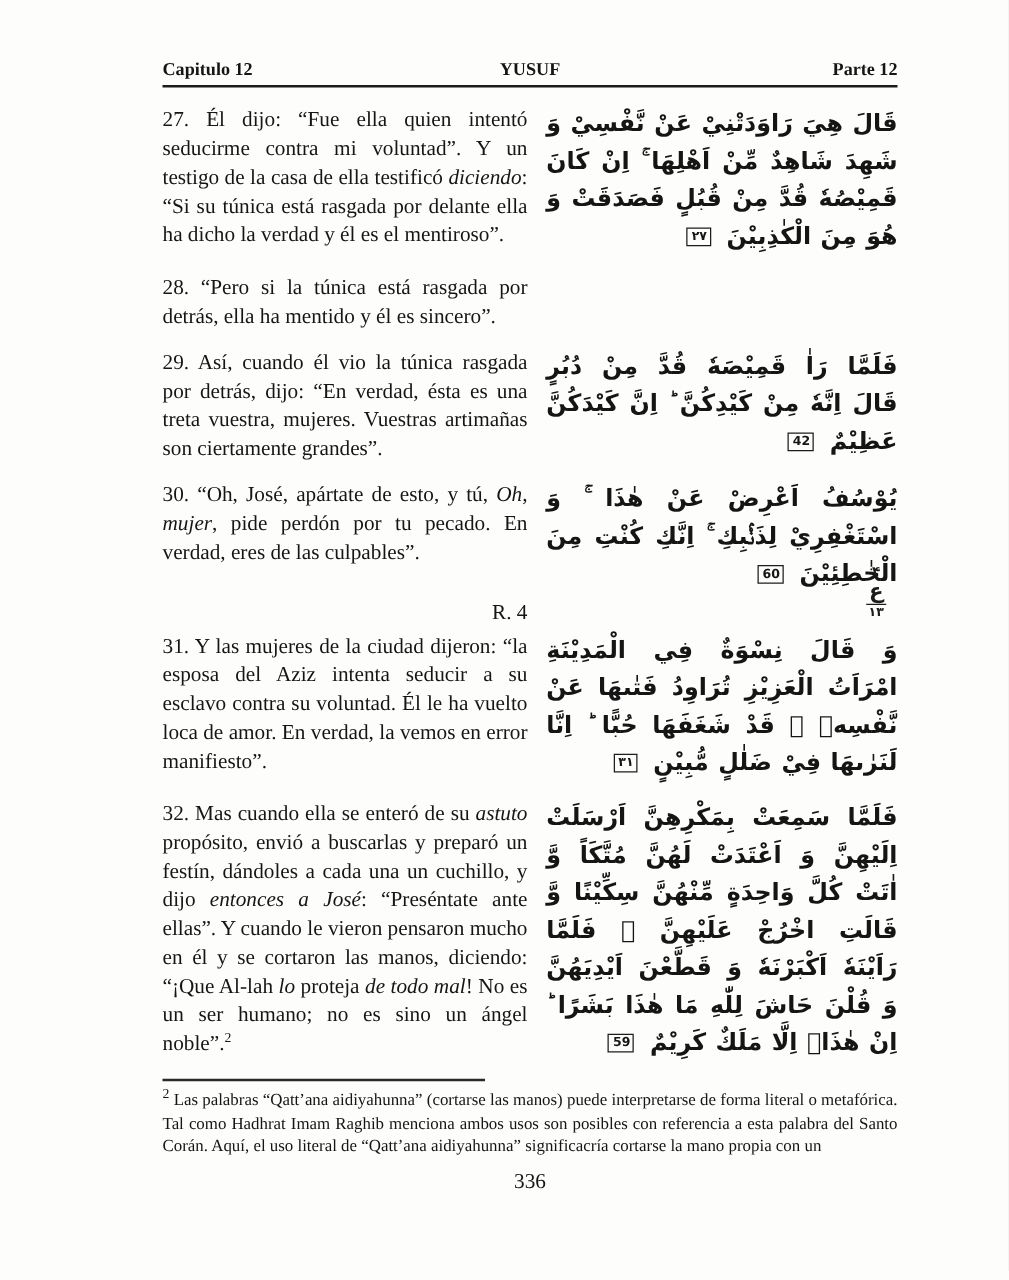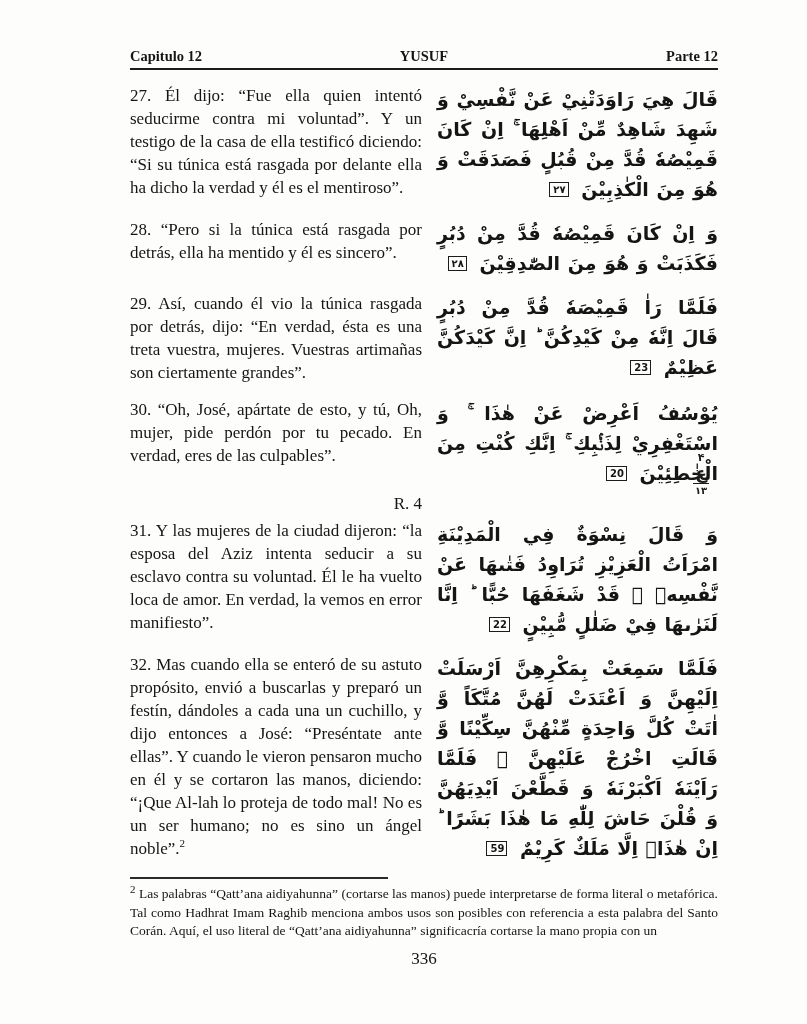--- a/index.html
+++ b/index.html
@@ -37,21 +37,21 @@
   .col-ar{
     width:281px;flex:0 0 281px;
     direction:rtl;
     font-family:"DejaVu Sans", sans-serif;
     font-weight:bold;
     font-size:19px;line-height:30px;
     text-align:justify;
     word-spacing:1px;
   }
   .col-ar p{margin:0;}
-  .it{}
+  .it{font-style:italic;}
   sup.ref{font-size:11px;line-height:0;vertical-align:super;}
   .section-heading{
     width:292px;text-align:right;
     font-size:17px;margin:6px 0 5px 0;
   }
   .vbox{
     display:inline-block;
     border:1.5px solid #1c1c1c;
     font-size:10px;line-height:1;
     padding:2px 2px 1px 3px;
@@ -100,51 +100,48 @@
       </div>
       <div class="col-ar" dir="rtl">
         <p><span>قَالَ هِيَ رَاوَدَتْنِيْ عَنْ نَّفْسِيْ وَ شَهِدَ شَاهِدٌ مِّنْ اَهْلِهَا ۚ اِنْ كَانَ قَمِيْصُهٗ قُدَّ مِنْ قُبُلٍ فَصَدَقَتْ وَ هُوَ مِنَ الْكٰذِبِيْنَ</span> <span class="vbox">٢٧</span></p>
       </div>
     </div>
 
     <div class="verse-row">
       <div class="col-es">
         <p><span>28. “Pero si la túnica está rasgada por detrás, ella ha mentido y él es sincero”.</span></p>
       </div>
-      <div class="col-ar" dir="rtl">
-        <p><span>وَ اِنْ كَانَ قَمِيْصُهٗ قُدَّ مِنْ دُبُرٍ فَكَذَبَتْ وَ هُوَ مِنَ الصّٰدِقِيْنَ</span> <span class="vbox">٢٨</span></p>
-      </div>
     </div>
 
     <div class="verse-row">
       <div class="col-es">
         <p><span>29. Así, cuando él vio la túnica rasgada por detrás, dijo: “En verdad, ésta es una treta vuestra, mujeres. Vuestras artimañas son ciertamente grandes”.</span></p>
       </div>
       <div class="col-ar" dir="rtl">
-        <p><span>فَلَمَّا رَاٰ قَمِيْصَهٗ قُدَّ مِنْ دُبُرٍ قَالَ اِنَّهٗ مِنْ كَيْدِكُنَّ ؕ اِنَّ كَيْدَكُنَّ عَظِيْمٌ</span> <span class="vbox">23</span></p>
+        <p><span>فَلَمَّا رَاٰ قَمِيْصَهٗ قُدَّ مِنْ دُبُرٍ قَالَ اِنَّهٗ مِنْ كَيْدِكُنَّ ؕ اِنَّ كَيْدَكُنَّ عَظِيْمٌ</span> <span class="vbox">42</span></p>
       </div>
     </div>
 
     <div class="verse-row">
       <div class="col-es">
         <p><span>30. “Oh, José, apártate de esto, y tú, </span><span class="it">Oh, mujer</span><span>, pide perdón por tu pecado. En verdad, eres de las culpables”.</span></p>
       </div>
       <div class="col-ar" dir="rtl">
-        <p><span>يُوْسُفُ اَعْرِضْ عَنْ هٰذَا ۚ وَ اسْتَغْفِرِيْ لِذَنْۢبِكِ ۚ اِنَّكِ كُنْتِ مِنَ الْخٰطِئِيْنَ</span> <span class="vbox">20</span></p>
+        <p><span>يُوْسُفُ اَعْرِضْ عَنْ هٰذَا ۚ وَ اسْتَغْفِرِيْ لِذَنْۢبِكِ ۚ اِنَّكِ كُنْتِ مِنَ الْخٰطِئِيْنَ</span> <span class="vbox">60</span></p>
       </div>
     </div>
 
     <div class="section-heading">R. 4</div>
 
     <div class="verse-row" style="margin-top:2px;">
       <div class="col-es">
         <p><span>31. Y las mujeres de la ciudad dijeron: “la esposa del Aziz intenta seducir a su esclavo contra su voluntad. Él le ha vuelto loca de amor. En verdad, la vemos en error manifiesto”.</span></p>
       </div>
       <div class="col-ar" dir="rtl">
-        <p><span>وَ قَالَ نِسْوَةٌ فِي الْمَدِيْنَةِ امْرَاَتُ الْعَزِيْزِ تُرَاوِدُ فَتٰىهَا عَنْ نَّفْسِهٖ ۚ قَدْ شَغَفَهَا حُبًّا ؕ اِنَّا لَنَرٰىهَا فِيْ ضَلٰلٍ مُّبِيْنٍ</span> <span class="vbox">22</span></p>
+        <p><span>وَ قَالَ نِسْوَةٌ فِي الْمَدِيْنَةِ امْرَاَتُ الْعَزِيْزِ تُرَاوِدُ فَتٰىهَا عَنْ نَّفْسِهٖ ۚ قَدْ شَغَفَهَا حُبًّا ؕ اِنَّا لَنَرٰىهَا فِيْ ضَلٰلٍ مُّبِيْنٍ</span> <span class="vbox">٣١</span></p>
       </div>
     </div>
 
     <div class="verse-row">
       <div class="col-es">
         <p><span>32. Mas cuando ella se enteró de su </span><span class="it">astuto</span><span> propósito, envió a buscarlas y preparó un festín, dándoles a cada una un cuchillo, y dijo </span><span class="it">entonces a José</span><span>: “Preséntate ante ellas”. Y cuando le vieron pensaron mucho en él y se cortaron las manos, diciendo: “¡Que Al-lah </span><span class="it">lo</span><span> proteja </span><span class="it">de todo mal</span><span>! No es un ser humano; no es sino un ángel noble”.</span><sup class="ref">2</sup></p>
       </div>
       <div class="col-ar" dir="rtl">
         <p><span>فَلَمَّا سَمِعَتْ بِمَكْرِهِنَّ اَرْسَلَتْ اِلَيْهِنَّ وَ اَعْتَدَتْ لَهُنَّ مُتَّكَاً وَّ اٰتَتْ كُلَّ وَاحِدَةٍ مِّنْهُنَّ سِكِّيْنًا وَّ قَالَتِ اخْرُجْ عَلَيْهِنَّ ۚ فَلَمَّا رَاَيْنَهٗ اَكْبَرْنَهٗ وَ قَطَّعْنَ اَيْدِيَهُنَّ وَ قُلْنَ حَاشَ لِلّٰهِ مَا هٰذَا بَشَرًا ؕ اِنْ هٰذَاۤ اِلَّا مَلَكٌ كَرِيْمٌ</span> <span class="vbox">59</span></p>
       </div>

